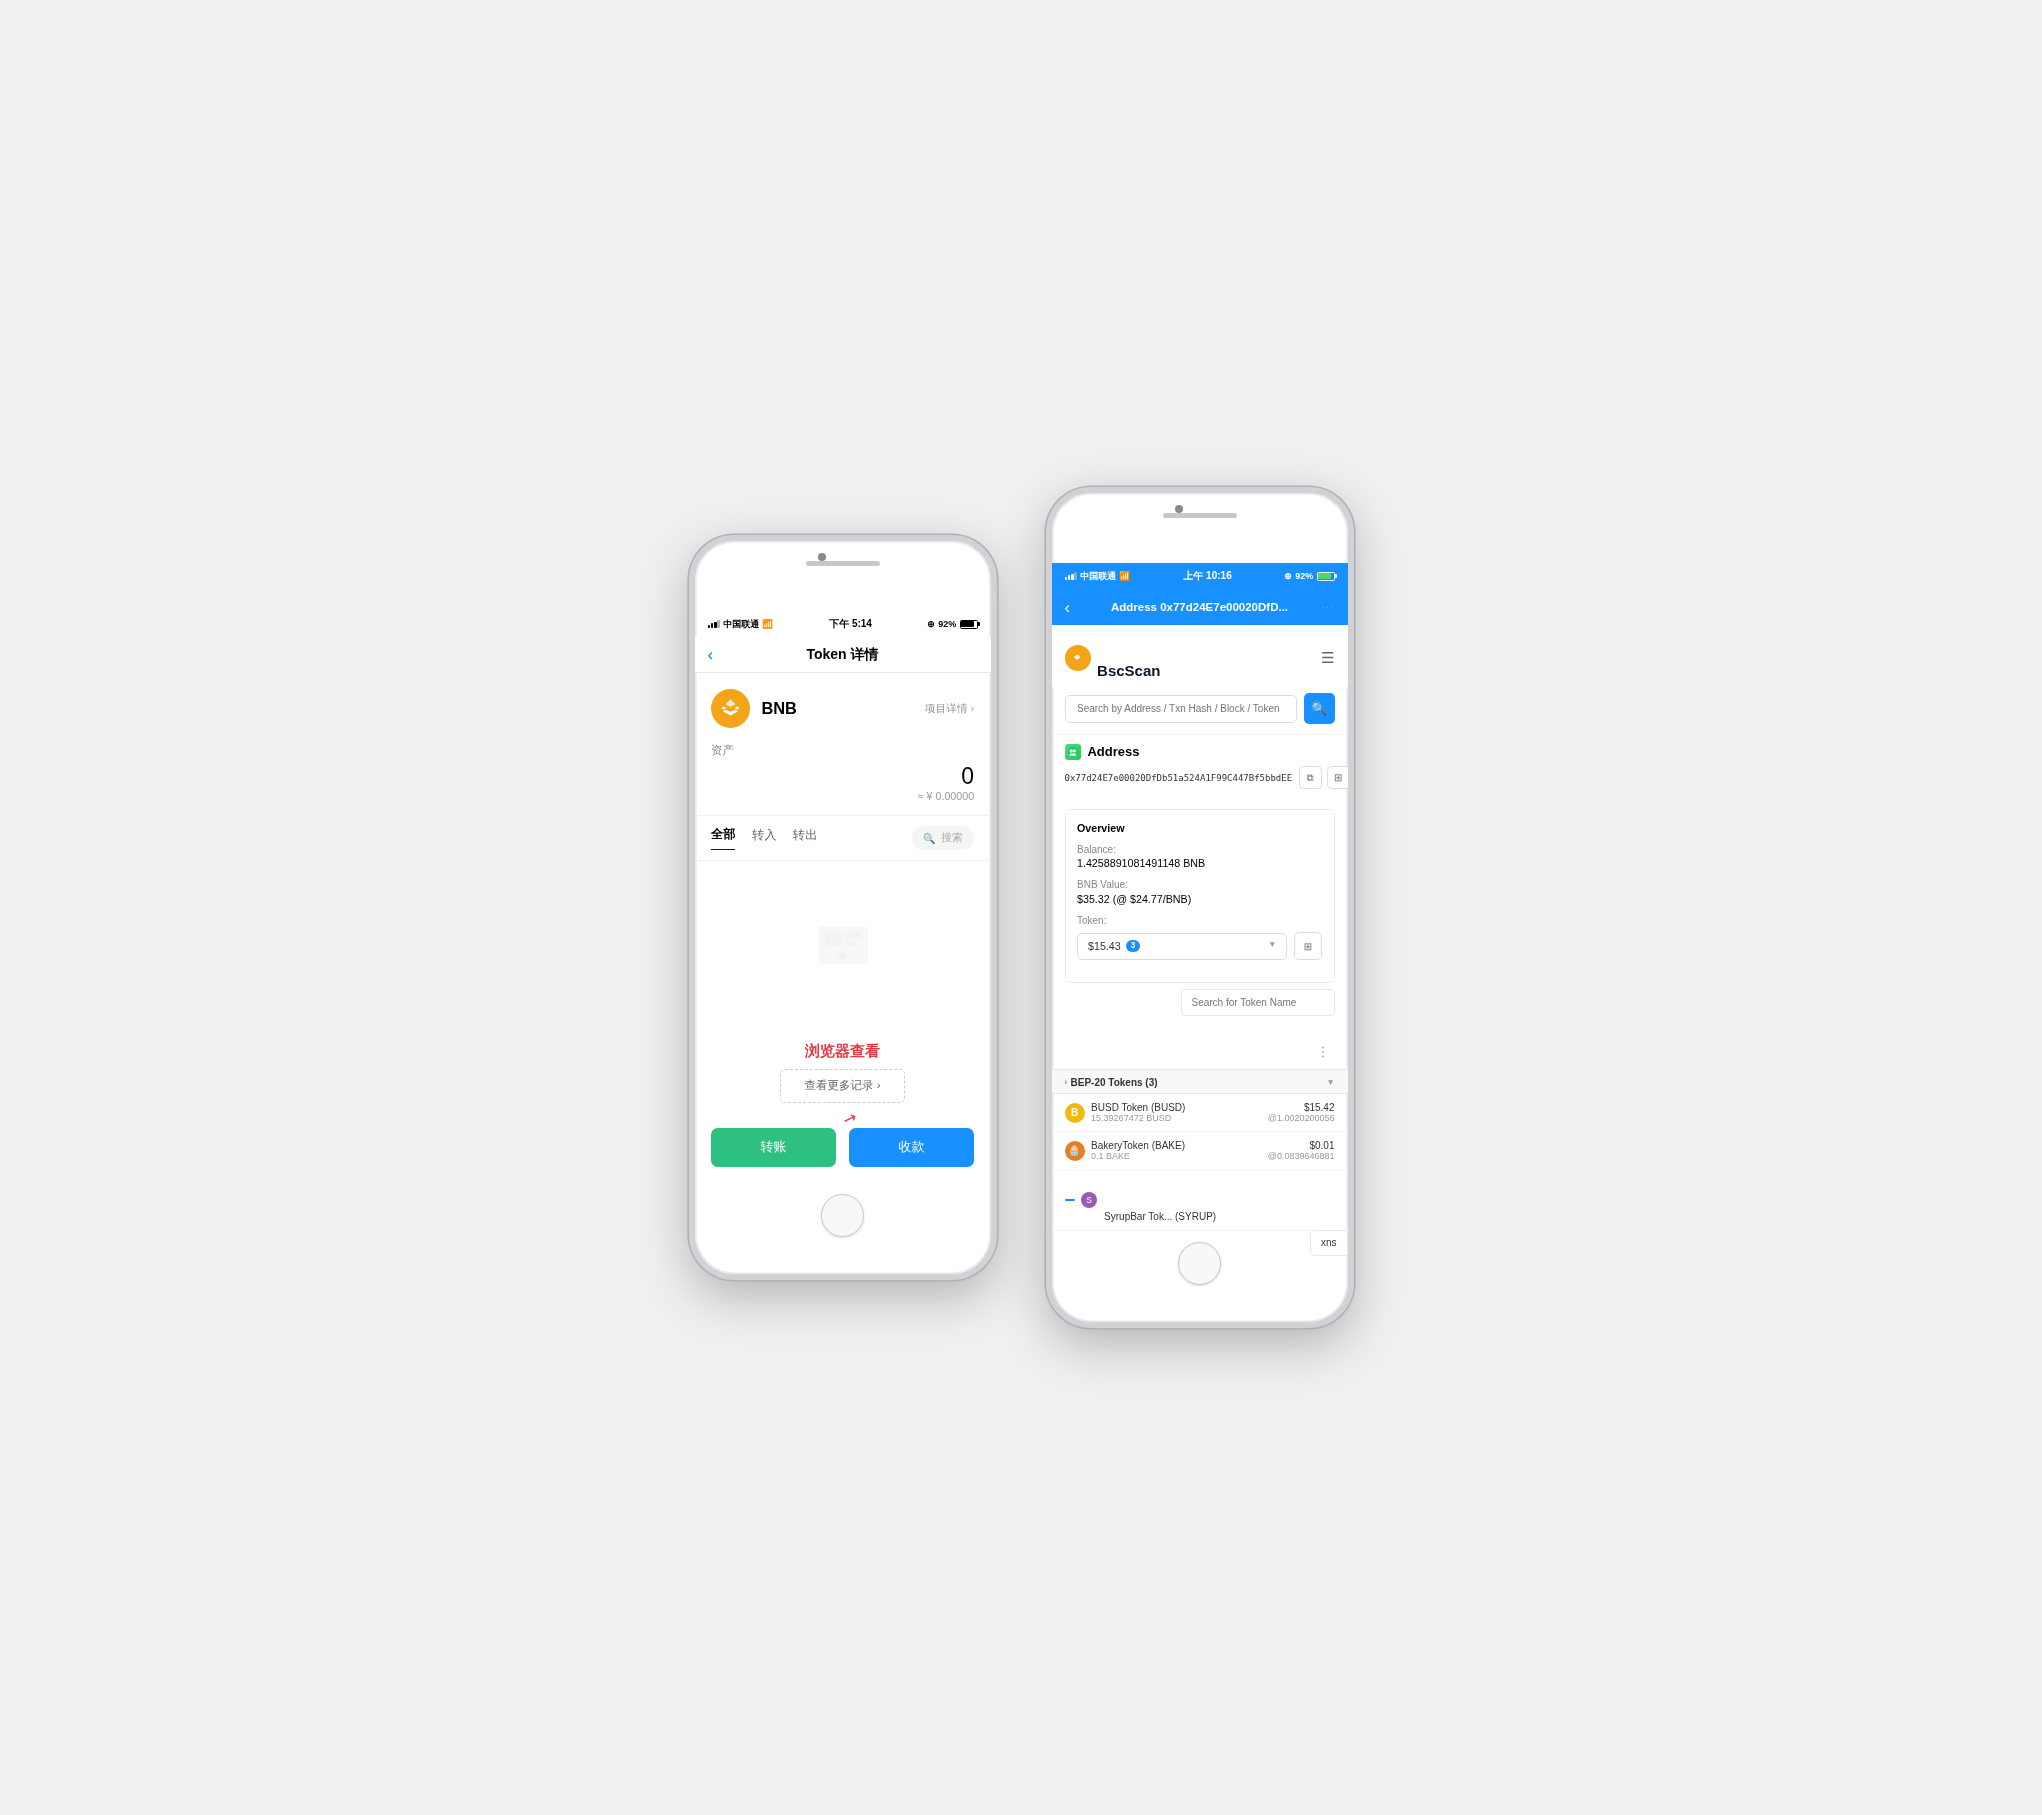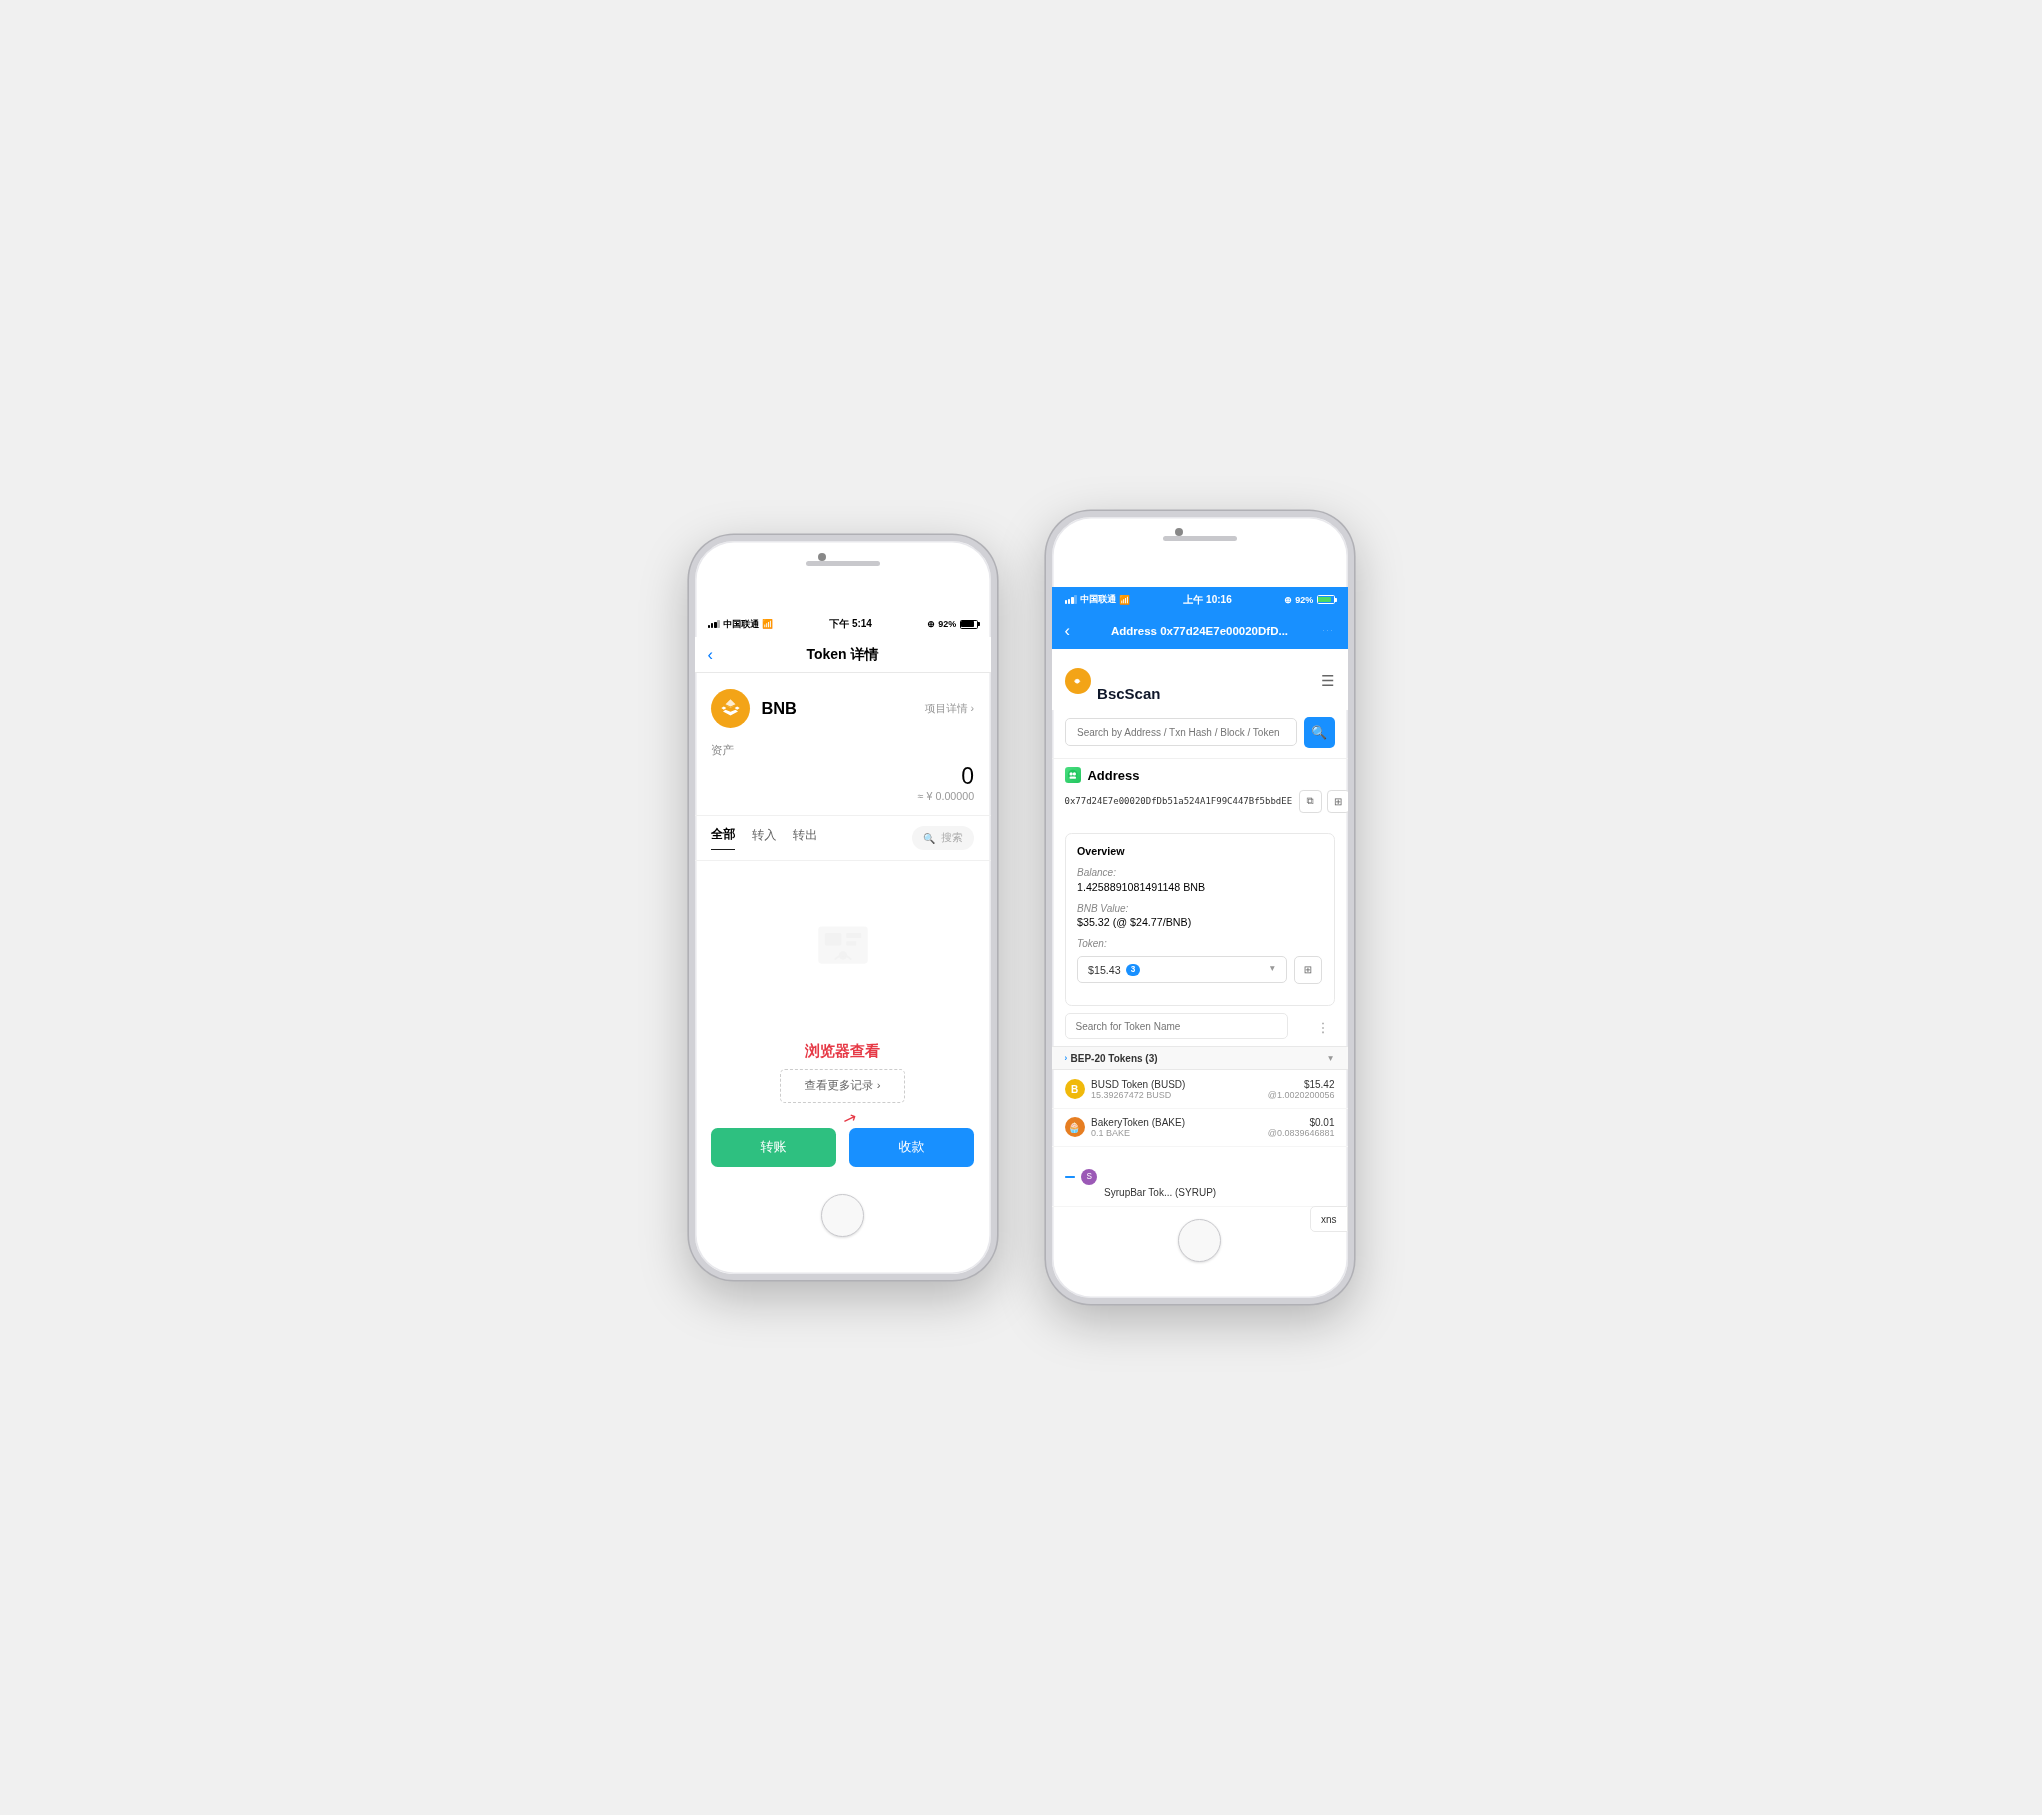--- a/index.html
+++ b/index.html
@@ -472,21 +472,20 @@
       color: #000;
       margin-bottom: 10px;
     }
     .overview-row {
       margin-bottom: 10px;
     }
     .overview-label {
       font-size: 10px;
       color: #888;
       margin-bottom: 2.5px;
-      font-style: italic;
     }
     .overview-value {
       font-size: 10.7px;
       color: #000;
       font-weight: 500;
     }
 
     .token-dropdown-row {
       display: flex;
       align-items: center;
@@ -526,20 +525,21 @@
       cursor: pointer;
       background: #fff;
       color: #666;
     }
 
     .token-search-row {
       display: flex;
       align-items: flex-end;
       gap: 24px;
       margin: 6.6px 13px;
+      flex-direction: column;
     }
     .token-search-input {
       flex: 1;
       border: 0.8px solid #e8e8e8;
       border-radius: 5px;
       padding: 6.6px 10px;
       font-size: 10px;
       color: #aaa;
       background: #fff;
     }

